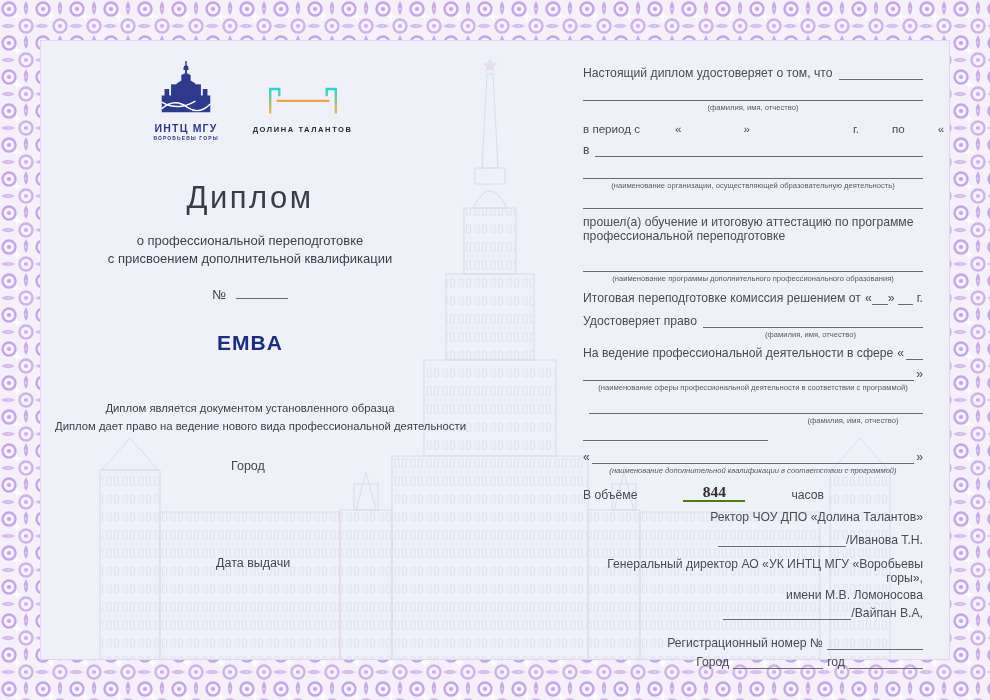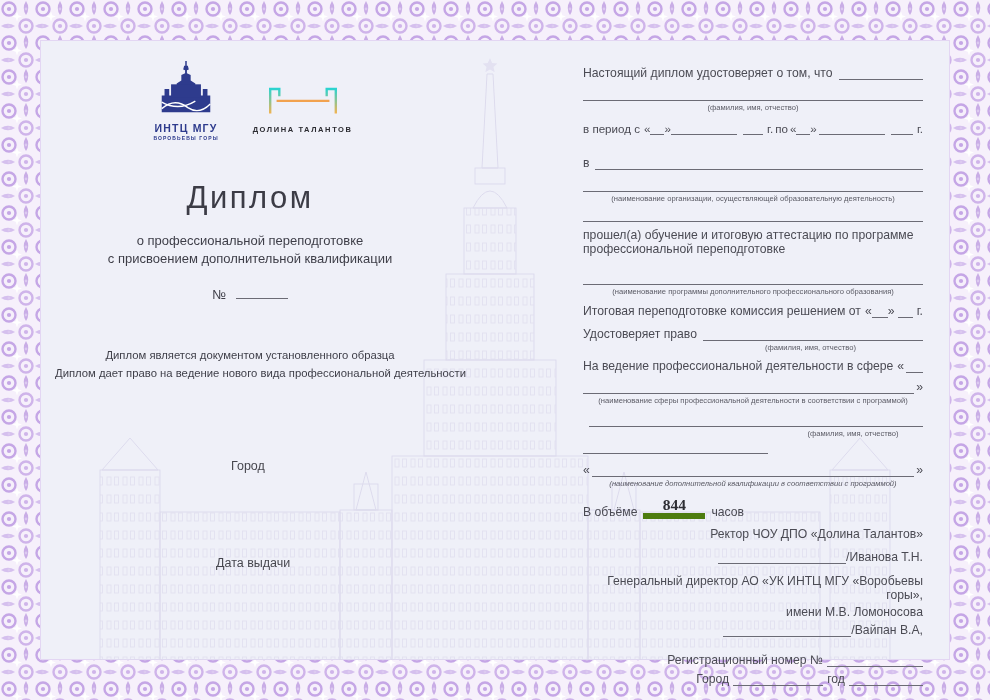--- a/index.html
+++ b/index.html
@@ -31,21 +31,21 @@
   .form { position:absolute; left:583px; top:66px; width:340px; font-size:12.2px; color:#4b4b54; }
   .row { display:flex; align-items:flex-end; }
   .bl { display:inline-block; border-bottom:1px solid #6b6b75; height:13px; vertical-align:baseline; }
   .line { border-bottom:1px solid #6b6b75; height:12px; }
   .fill { flex:1 1 auto; }
   .cap { font-size:7.6px; color:#5a5a64; text-align:center; margin-top:2px; }
   .gap2 { margin-left:2px; } .gap4 { margin-left:4px; } .gap6 { margin-left:6px; }
   .r-right { display:flex; justify-content:flex-end; align-items:flex-end; }
   .sig { text-align:right; font-size:12.2px; }
   .nowrap { white-space:nowrap; }
-  .vol-blank { display:inline-flex; width:62px; border-bottom:6px solid #4d7c0f; justify-content:center; align-items:flex-end; height:18px; margin:0 6px; }
+  .vol-blank { display:inline-flex; width:62px; border-bottom:2px solid #4d7c0f; justify-content:center; align-items:flex-end; height:18px; margin:0 6px; }
   .vol-value { font-family:"Liberation Serif", serif; font-weight:bold; font-size:15.5px; color:#2e2e34; line-height:16px; }
   .small-period { font-size:11.6px; }
 </style>
 </head>
 <body>
 
 <div class="sheet">
 
   <svg class="border-layer" width="990" height="700">
     <defs>
@@ -160,38 +160,39 @@
   <div class="left-col">
     <div class="doc-title">Диплом</div>
     <div class="doc-sub">
       <div>о профессиональной переподготовке</div>
       <div>с присвоением дополнительной квалификации</div>
     </div>
     <div class="num-row">
       <span>№</span>
       <span class="bl gap6"></span>
     </div>
+    <div class="program">EMBA</div>
     <div class="notes">
       <div>Диплом является документом установленного образца</div>
       <div>Диплом дает право на ведение нового вида профессиональной деятельности</div>
     </div>
   </div>
   <div class="city-label">Город</div>
   <div class="date-label">Дата выдачи</div>
 
   <div class="form">
 
     <div class="row" style="margin-bottom:8px;">
       <span class="nowrap">Настоящий диплом удостоверяет о том, что</span>
       <span class="bl fill gap6"></span>
     </div>
     <div class="line"></div>
     <div class="cap" style="margin-bottom:9px;">(фамилия, имя, отчество)</div>
 
-    <div class="row small-period" style="margin-bottom:21px;">
+    <div class="row small-period" style="margin-bottom:8px;gap:31px;">
       <span class="nowrap">в период с</span>
       <span class="gap4">«</span>
       <span class="bl" style="width:14px;"></span>
       <span>»</span>
       <span class="bl fill"></span>
       <span class="bl gap6" style="width:20px;"></span>
       <span class="gap4">г.</span>
       <span class="gap2">по</span>
       <span class="gap2">«</span>
       <span class="bl" style="width:14px;"></span>
@@ -251,21 +252,21 @@
       <div class="cap" style="width:140px; margin-bottom:2px;">(фамилия, имя, отчество)</div>
     </div>
     <div class="bl" style="width:185px; margin-bottom:6px;"></div>
     <div class="row">
       <span>«</span>
       <span class="bl fill gap2"></span>
       <span class="gap2">»</span>
     </div>
     <div class="cap" style="margin-bottom:7px;font-style:italic;">(наименование дополнительной квалификации в соответствии с программой)</div>
 
-    <div class="row" style="margin-bottom:8px;">
+    <div class="row" style="margin-bottom:8px;gap:40px;">
       <span>В объёме</span>
       <span class="vol-blank">
         <span class="vol-value">844</span>
       </span>
       <span>часов</span>
     </div>
 
     <div class="sig" style="margin-top:6px;">Ректор ЧОУ ДПО «Долина Талантов»</div>
     <div class="r-right" style="margin-top:9px;">
       <span class="bl" style="width:128px;"></span>

